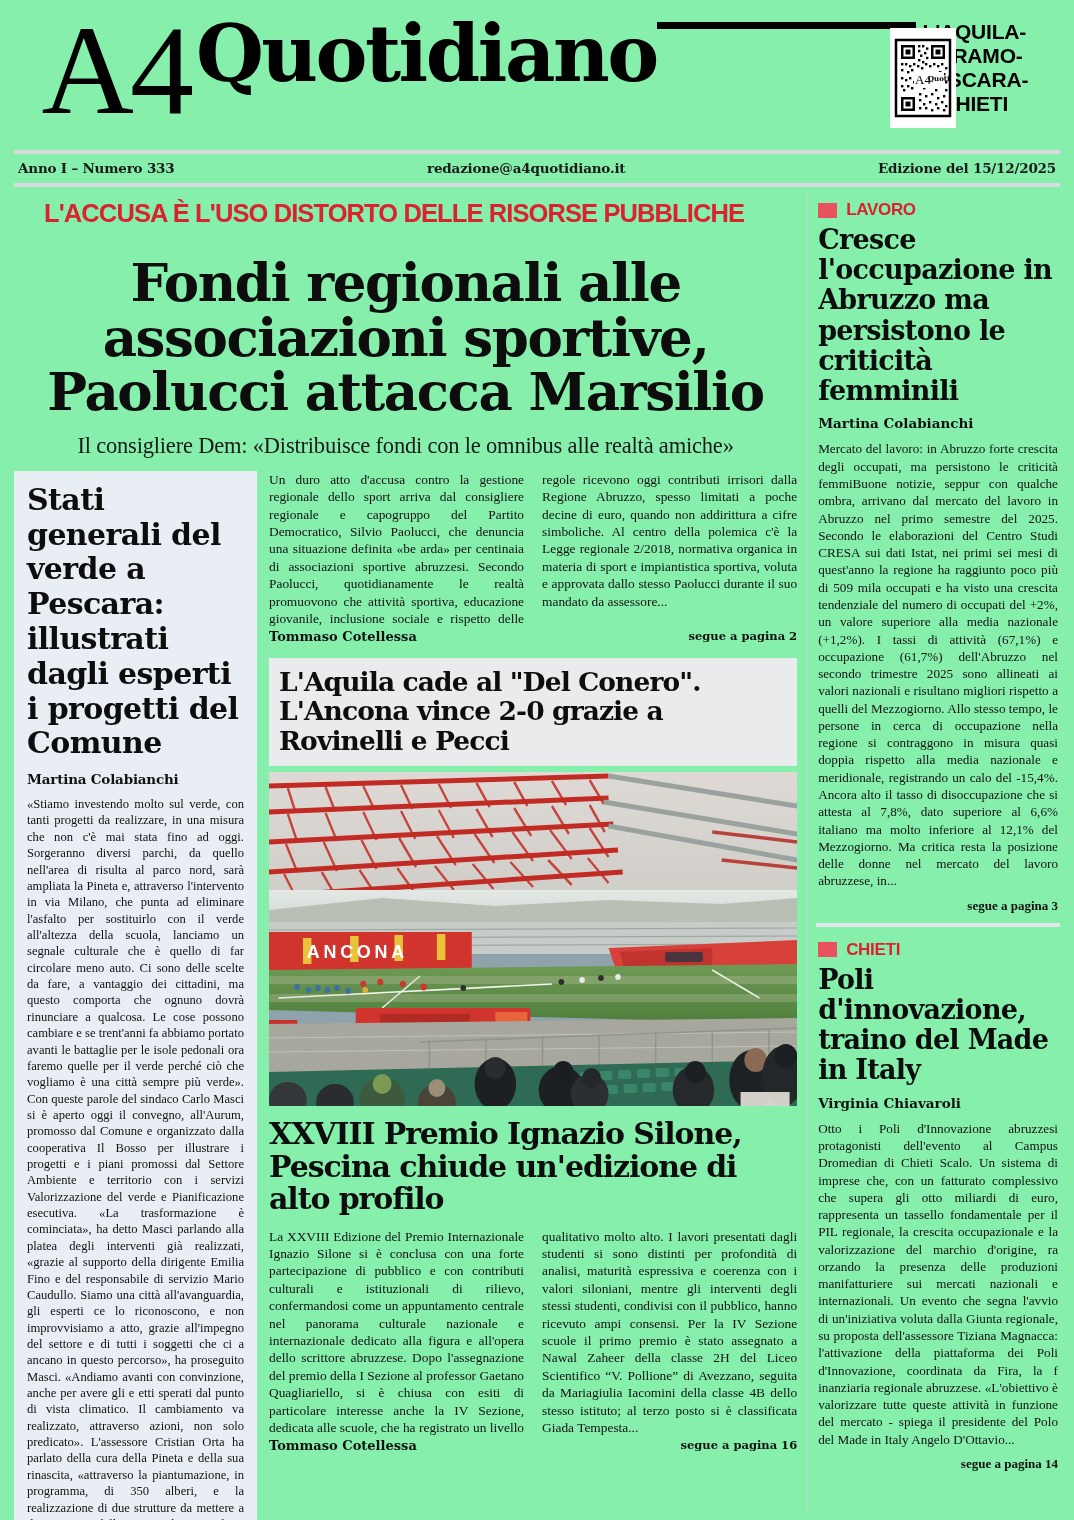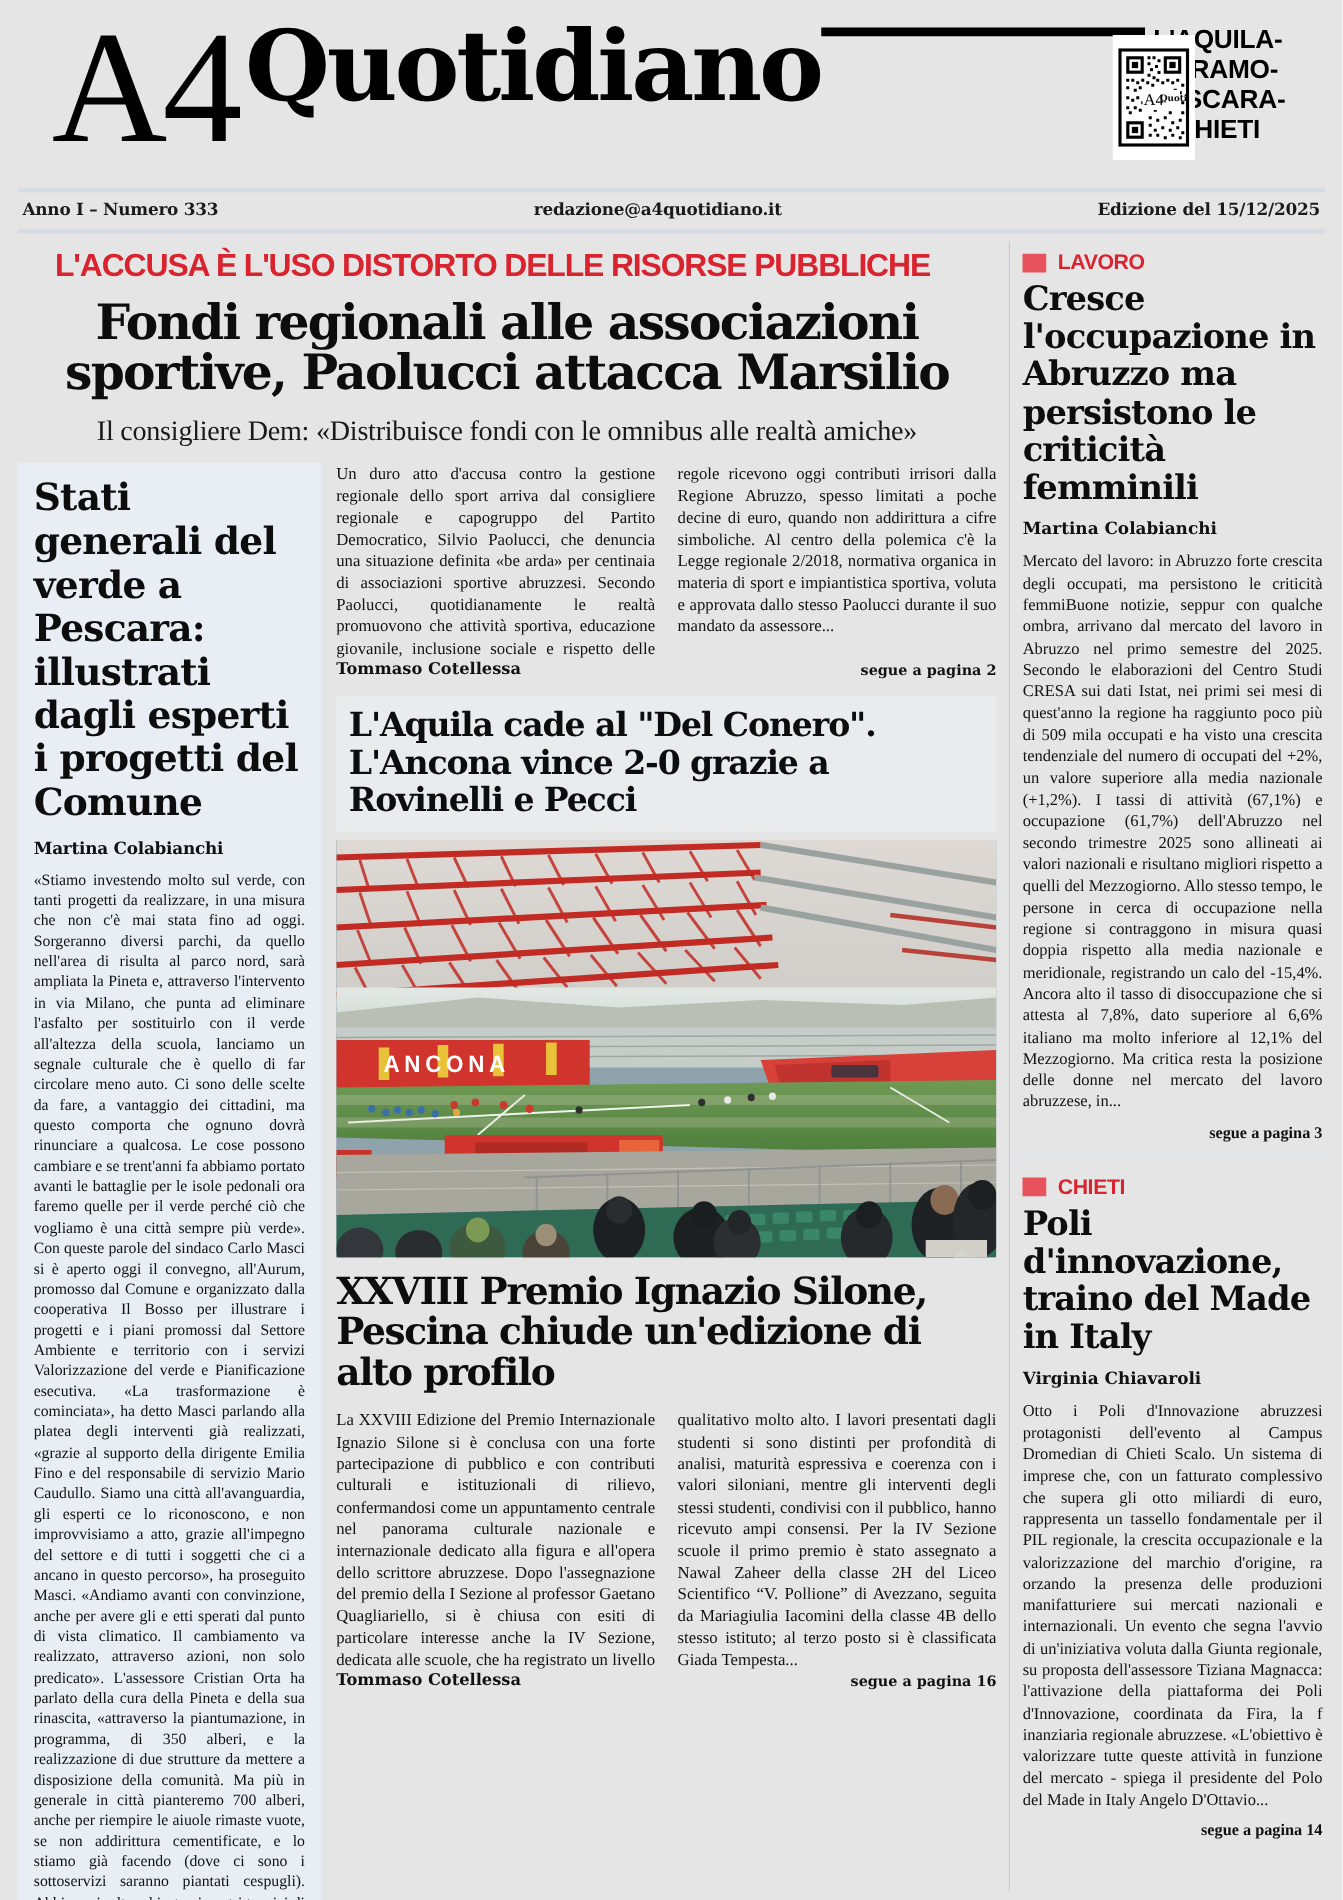--- a/index.html
+++ b/index.html
@@ -7,21 +7,21 @@
     width: 1074px;
     height: 1520px;
     background: #ffffff;
     font-family: "Liberation Serif", serif;
     color: #111111;
   }
   .page {
     position: relative;
     width: 1074px;
     height: 1520px;
-    background: #e5e5e5;
+    background: #86efac;
     overflow: hidden;
   }
 
   
   .masthead {
     position: relative;
     height: 150px;
     padding-top: 10px;
   }
   .logo-wrap {
@@ -124,26 +124,27 @@
     font-size: 25.5px;
     letter-spacing: -0.9px;
     color: #d9232e;
     padding: 6px 0 4px 30px;
     white-space: nowrap;
   }
   
   .lead-head {
     font-family: "DejaVu Serif", serif;
     font-weight: 700;
-    font-size: 39px;
+    font-size: 53px;
     line-height: 1.03;
     letter-spacing: -1.4px;
     text-align: center;
     color: #0d0d0d;
     padding: 6px 14px 0 14px;
+    margin-top: 17px;
   }
   .lead-sub {
     font-family: "Liberation Serif", serif;
     font-size: 22.5px;
     text-align: center;
     color: #1a1a1a;
     padding: 14px 6px 12px 6px;
     letter-spacing: -0.2px;
   }
 

